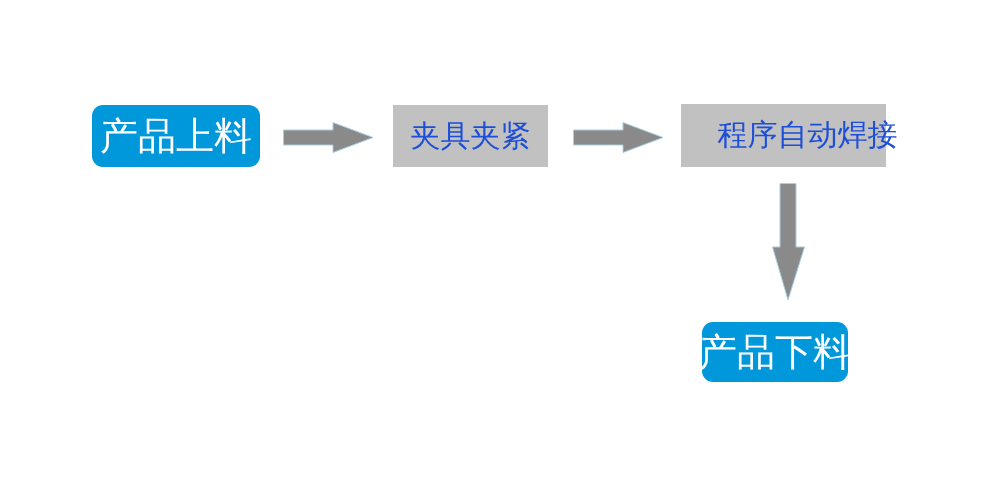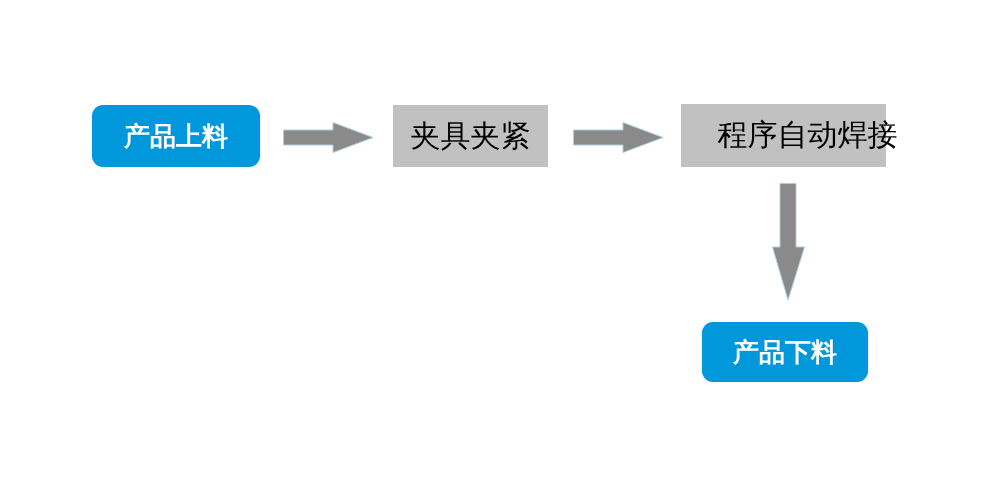--- a/index.html
+++ b/index.html
@@ -17,33 +17,32 @@
     align-items: center;
     justify-content: center;
     font-weight: 300;
     box-sizing: border-box;
     white-space: nowrap;
   }
   .box-blue {
     background: #0097DB;
     color: #ffffff;
     border-radius: 11px;
-    font-size: 26px;
-    font-weight: bold;
+    font-size: 38px;
   }
   .box-gray {
     background: #C1C1C1;
-    color: #000000;
+    color: #1d4ed8;
     border-radius: 0;
     font-size: 30px;
   }
   #step-1 { left: 92px;  top: 105px; width: 168px; height: 62px; }
   #step-2 { left: 393px; top: 105px; width: 155px; height: 62px; }
   #step-3 { left: 681px; top: 104px; width: 205px; height: 63px; padding-left: 48px; }
-  #step-4 { left: 702px; top: 322px; width: 166px; height: 60px; }
+  #step-4 { left: 702px; top: 322px; width: 146px; height: 60px; }
   .arrow { position: absolute; }
   #arrow-1 { left: 283px; top: 122px; }
   #arrow-2 { left: 573px; top: 122px; }
   #arrow-3 { left: 772px; top: 183px; }
 </style>
 </head>
 <body>
 
 <div id="canvas">
 

